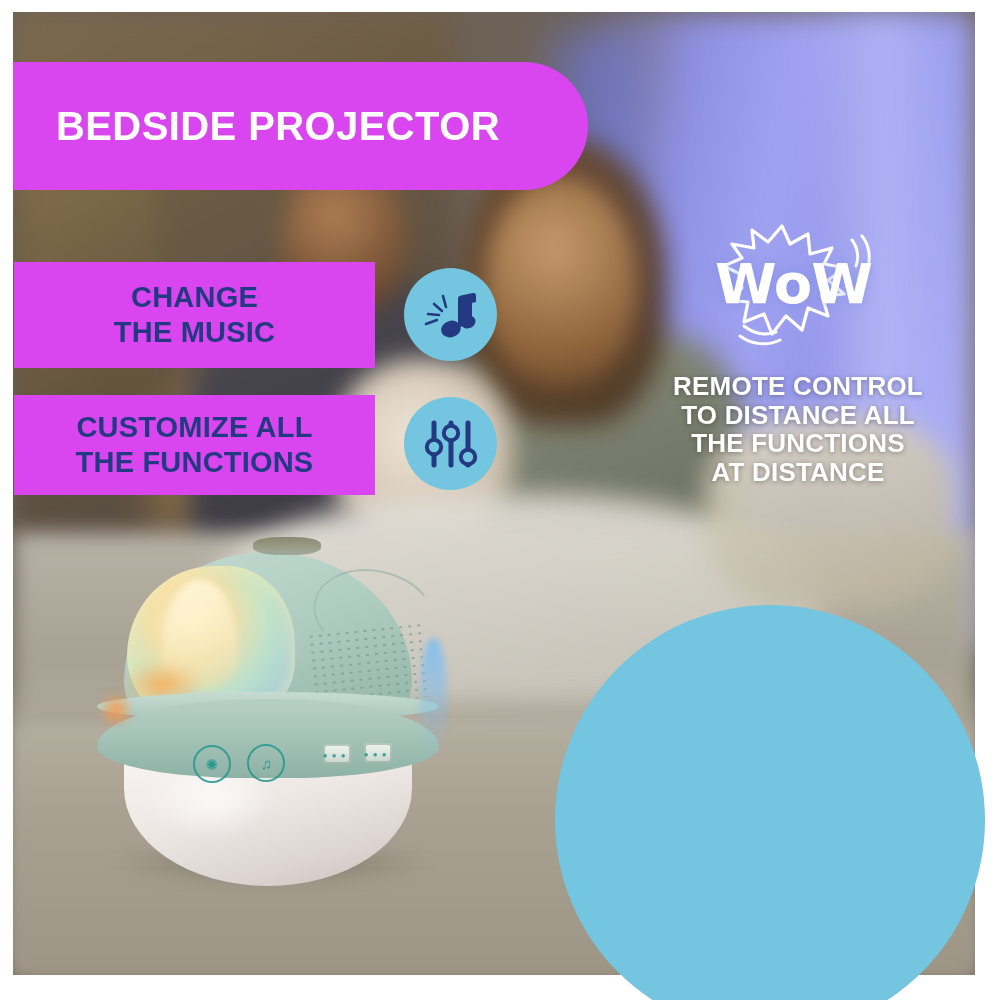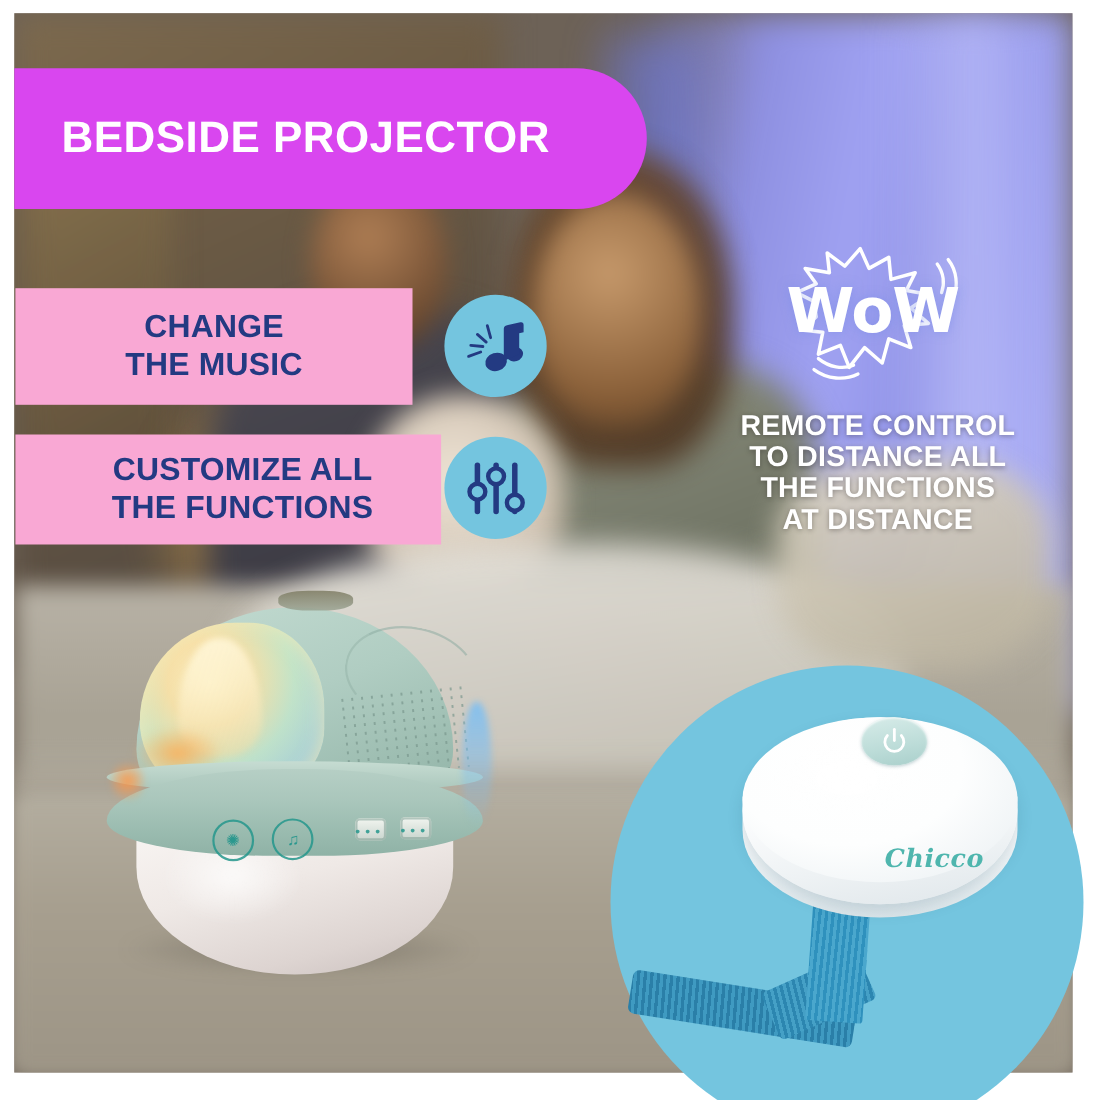--- a/index.html
+++ b/index.html
@@ -64,25 +64,25 @@
   .bg-table-edge{left:0;bottom:26%;width:100%;height:4%;
     background:linear-gradient(180deg,rgba(150,143,128,0),#aaa395);filter:blur(8px);}
 
   
   #header{position:absolute;left:13px;top:62px;width:575px;height:128px;
     background:#d946ef;border-radius:0 64px 64px 0;z-index:20;}
   #header-title{position:absolute;left:43px;top:50%;transform:translateY(-50%);
     color:#ffffff;font-size:40px;font-weight:bold;letter-spacing:.4px;white-space:nowrap;}
 
   
-  .feat-box{position:absolute;background:#f9a8d4;z-index:18;
+  .feat-box{position:absolute;background:#d946ef;z-index:18;
     display:flex;align-items:center;justify-content:center;text-align:center;}
   .feat-text{color:#233a82;font-size:29px;font-weight:bold;line-height:1.22;letter-spacing:.2px;}
   #feat-box-1{left:14px;top:262px;width:361px;height:106px;}
-  #feat-box-2{left:14px;top:395px;width:361px;height:100px;padding-left:26px;}
+  #feat-box-2{left:14px;top:395px;width:361px;height:100px;}
 
   .feat-badge{position:absolute;width:93px;height:93px;border-radius:50%;background:#74c5df;z-index:19;
     display:flex;align-items:center;justify-content:center;}
   #badge-music{left:404px;top:268px;}
   #badge-sliders{left:404px;top:397px;}
 
   
   #wow-badge{position:absolute;left:706px;top:222px;width:175px;height:125px;z-index:19;}
   #wow-badge svg{position:absolute;left:0;top:0;}
   #wow-text{position:absolute;left:0;top:34px;width:175px;text-align:center;
@@ -299,31 +299,14 @@
       <div class="pj-switch" id="pj-switch-1"></div>
       <div class="pj-switch" id="pj-switch-2"></div>
       <div class="pj-microtext" id="pj-micro-1">● ● ●</div>
       <div class="pj-microtext" id="pj-micro-2">● ● ●</div>
     </div>
     <div class="pj pj-rimlight"></div>
     <div class="pj pj-rimlight2"></div>
   </div>
 
   <div id="remote-circle"></div>
-  <div id="remote-wrap">
-    <div class="rc rc-strap2"></div>
-    <div class="rc rc-strap3"></div>
-    <div class="rc rc-strap"></div>
-    <div class="rc rc-side"></div>
-    <div class="rc rc-body"></div>
-    <div class="rc rc-body-top"></div>
-    <div class="rc rc-hl"></div>
-    <div class="rc rc-btn"></div>
-    <svg class="rc rc-power" viewBox="0 0 24 24">
-      <g fill="none" stroke="#ffffff" stroke-width="2.2" stroke-linecap="round">
-        <path d="M6.5 7.5 A7.5 7.5 0 1 0 17.5 7.5"></path>
-        <line x1="12" y1="2.6" x2="12" y2="11.5"></line>
-      </g>
-    </svg>
-    <div class="rc rc-logo">Chicco</div>
-  </div>
 
 </div>
 
 </body></html>

